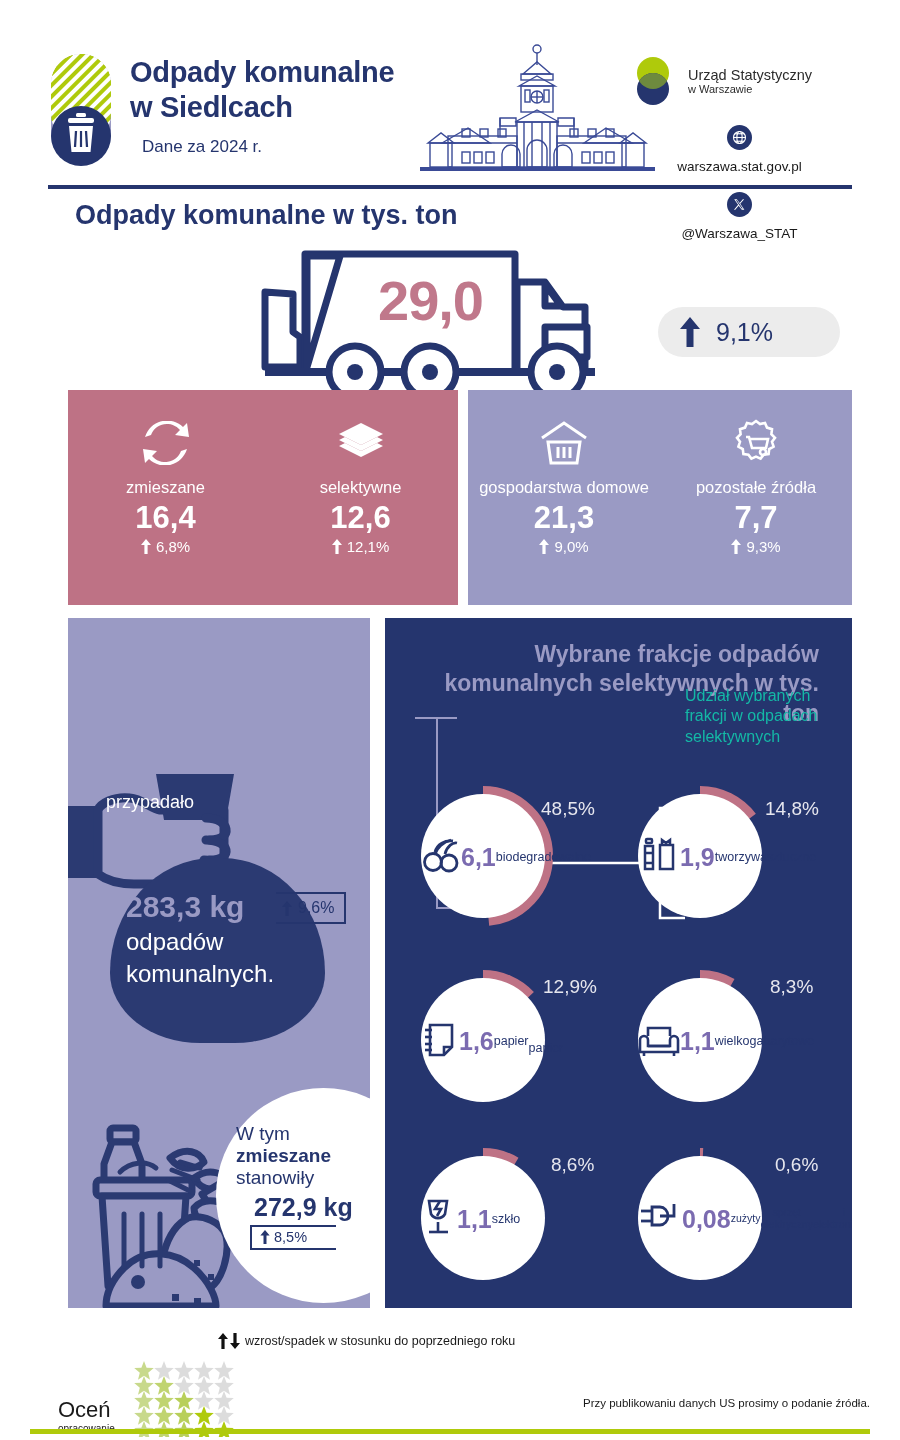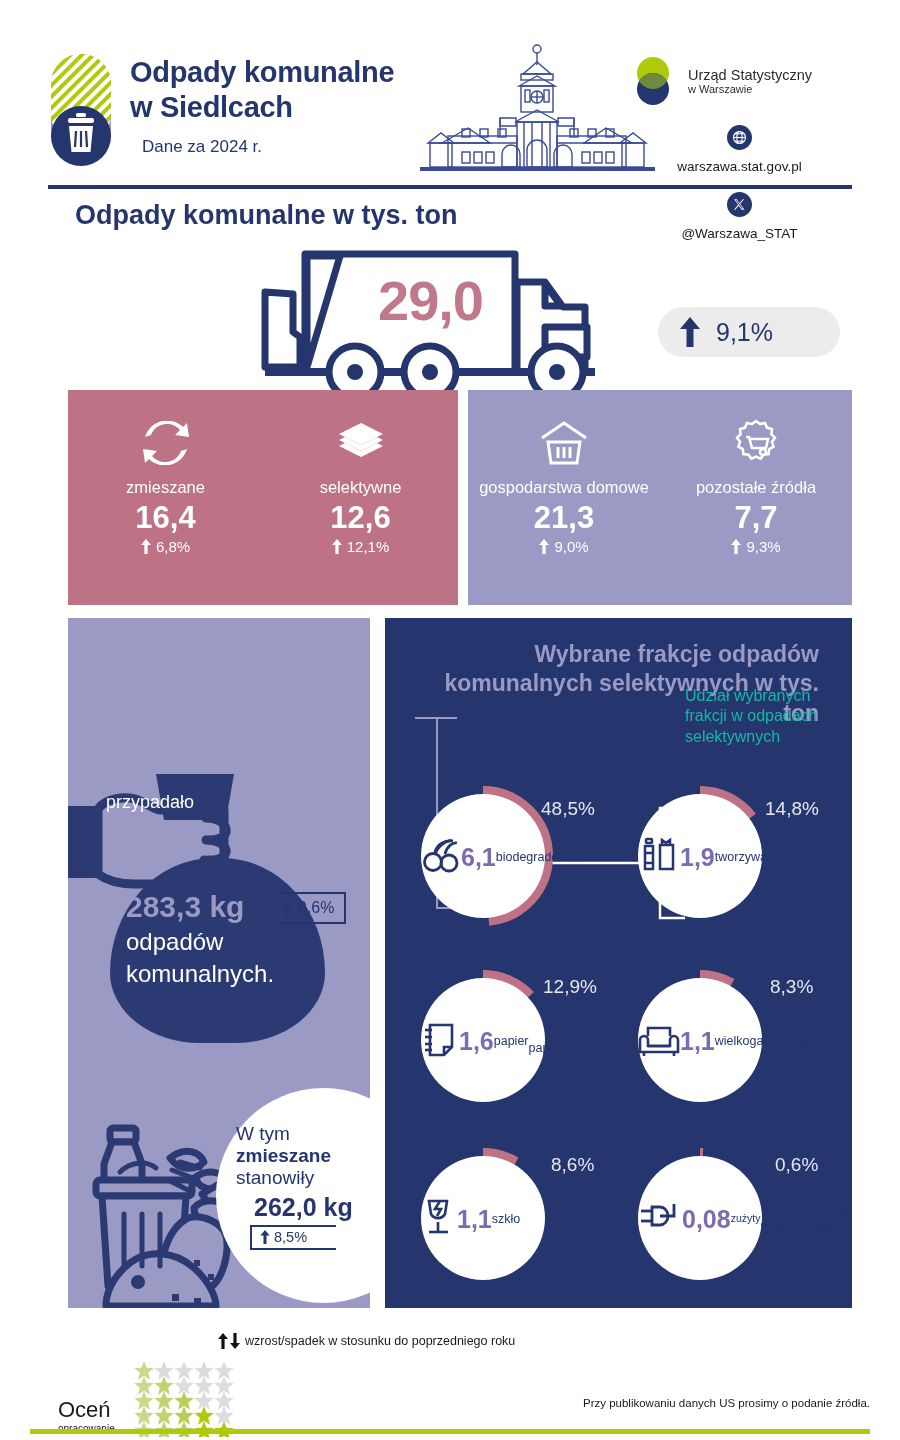--- a/index.html
+++ b/index.html
@@ -500,21 +500,21 @@
           <rect x="118" y="180" width="7" height="7"></rect>
         </g>
       </svg>
     </div>
 
     <div class="white-circle"></div>
     <div class="wc-text">
       <div class="wc-l1">W tym</div>
       <div class="wc-l2">zmieszane</div>
       <div class="wc-l3">stanowiły</div>
-      <div class="wc-kg">262,0 kg</div>
+      <div class="wc-kg">272,9 kg</div>
       <div class="wc-bracket">
         <svg width="10" height="14" viewBox="0 0 10 15">
             <path d="M5 0 L10 6 L6.6 6 L6.6 15 L3.4 15 L3.4 6 L0 6 Z" fill="#25356E"></path>
           </svg>
         <span>8,5%</span>
       </div>
     </div>
   </div>
 
   <div class="panel-right">

